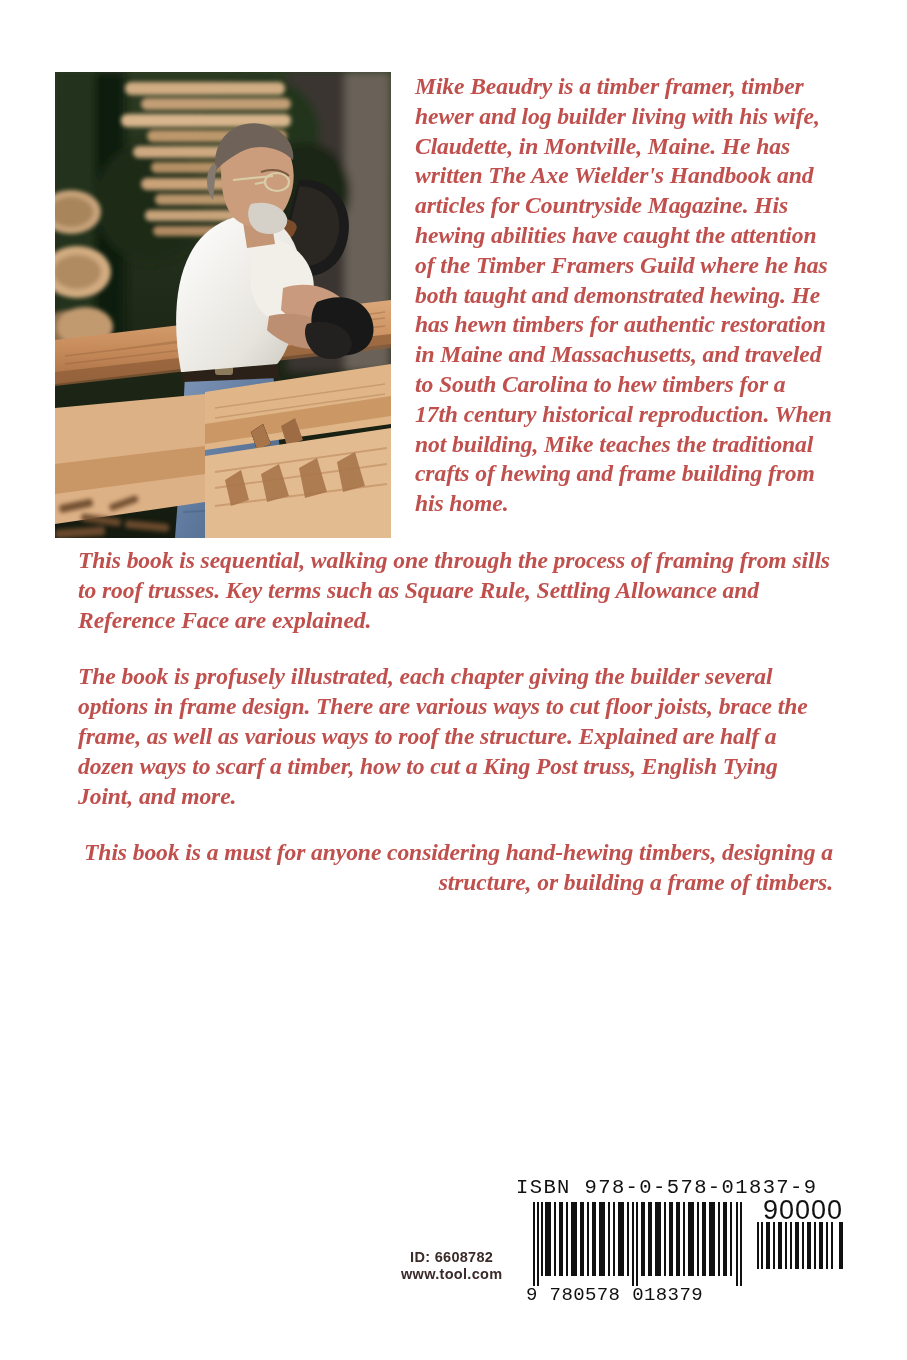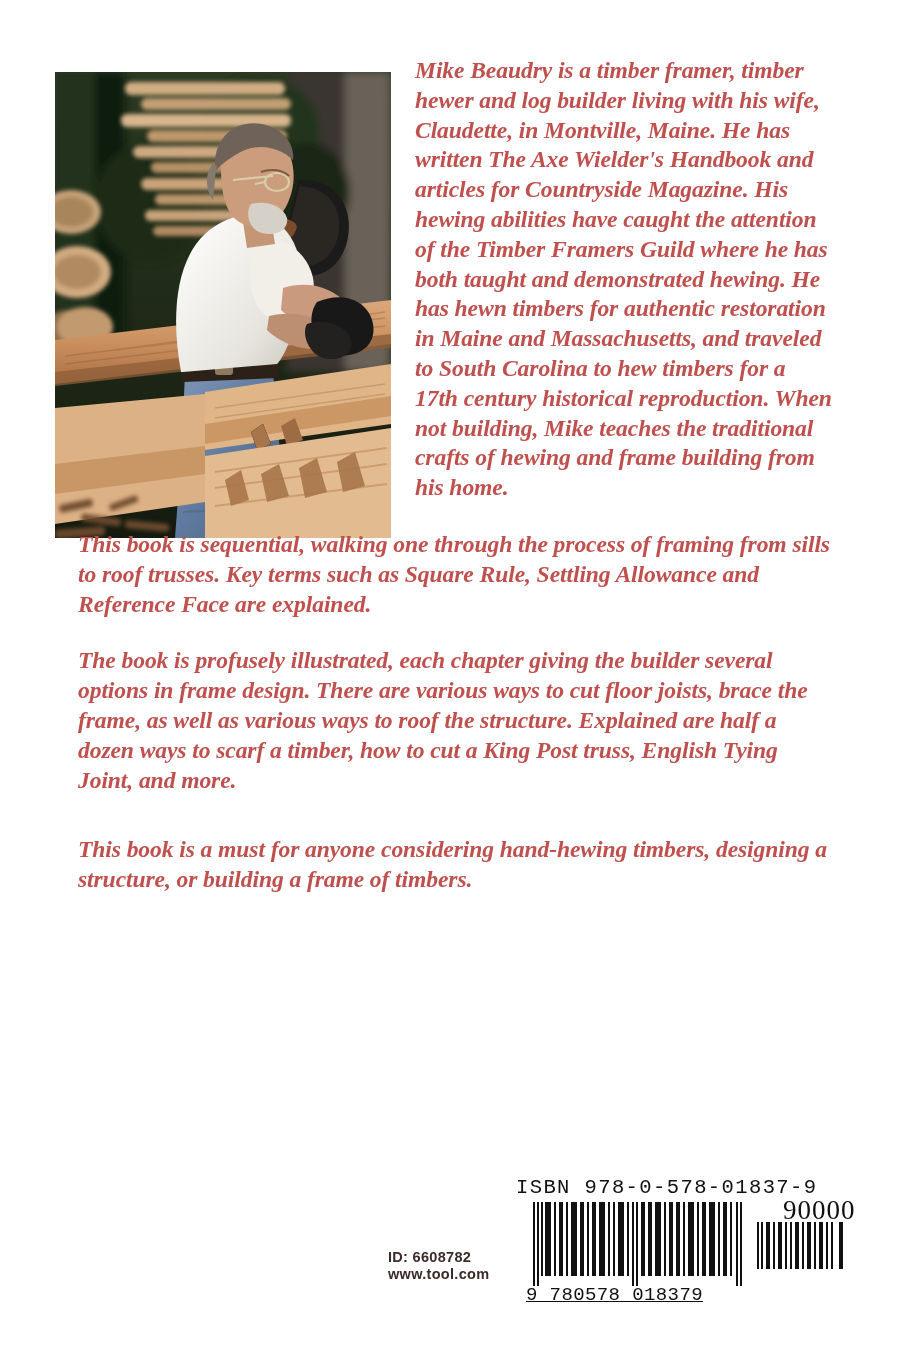--- a/index.html
+++ b/index.html
@@ -24,21 +24,21 @@
     height: 466px;
     overflow: hidden;
     background: #1b1409;
   }
   #author-photo svg { display: block; width: 100%; height: 100%; }
 
   
   #blurb {
     position: absolute;
     left: 78px;
-    top: 56px;
+    top: 72px;
     width: 755px;
   }
   .para {
     color: #C0504D;
     font-family: "Liberation Serif", serif;
     font-weight: bold;
     font-style: italic;
     font-size: 23.6px;
     line-height: 29.8px;
     margin: 0 0 0 0;
@@ -55,21 +55,21 @@
     width: 337px;
     height: 470px;
   }
   #para-overview {
     clear: none;
     text-indent: 338px;
     margin-top: 4px;
   }
   #para-illustrated { margin-top: 27px; }
   #para-sequential  { margin-top: 27px; }
-  #para-must        { margin-top: 40px; }
+  #para-must        { margin-top: 27px; text-align: right; }
 
   
   #barcode-zone {
     position: absolute;
     left: 0;
     top: 1176px;
     width: 883px;
     height: 150px;
   }
   #isbn-text {
@@ -79,26 +79,25 @@
     font-family: "Liberation Mono", "DejaVu Sans Mono", monospace;
     font-size: 20.5px;
     letter-spacing: 1.4px;
     color: #111111;
     white-space: nowrap;
   }
   #addon-digits {
     position: absolute;
     left: 763px;
     top: 19px;
-    font-family: Liberation Serif, serif;
+    font-family: Liberation Sans, sans-serif;
     font-size: 27px;
     letter-spacing: 1px;
     color: #111111;
     white-space: nowrap;
-    margin-left: 20px;
   }
   #main-barcode {
     position: absolute;
     left: 533px;
     top: 26px;
     width: 213px;
     height: 84px;
   }
   #addon-barcode {
     position: absolute;
@@ -111,32 +110,32 @@
   #ean-digits {
     position: absolute;
     left: 526px;
     top: 108px;
     width: 230px;
     font-family: "Liberation Mono", "DejaVu Sans Mono", monospace;
     font-size: 19px;
     color: #111111;
     white-space: nowrap;
     letter-spacing: 0.4px;
-    text-decoration: underline;
   }
   #lulu-id {
     position: absolute;
-    left: 388px;
+    left: 401px;
     top: 1249px;
     font-family: "Liberation Sans", sans-serif;
     font-weight: bold;
     font-size: 14.5px;
     line-height: 16.5px;
     color: #3a2b29;
     letter-spacing: 0.3px;
+    text-align: center;
   }
 </style>
 </head>
 <body>
 
 <div id="author-photo">
   <svg viewBox="0 0 336 466" preserveAspectRatio="none">
     <defs>
       <linearGradient id="skyGrad" x1="0" y1="0" x2="0" y2="1">
         <stop offset="0%" stop-color="#2c3a22"></stop>

